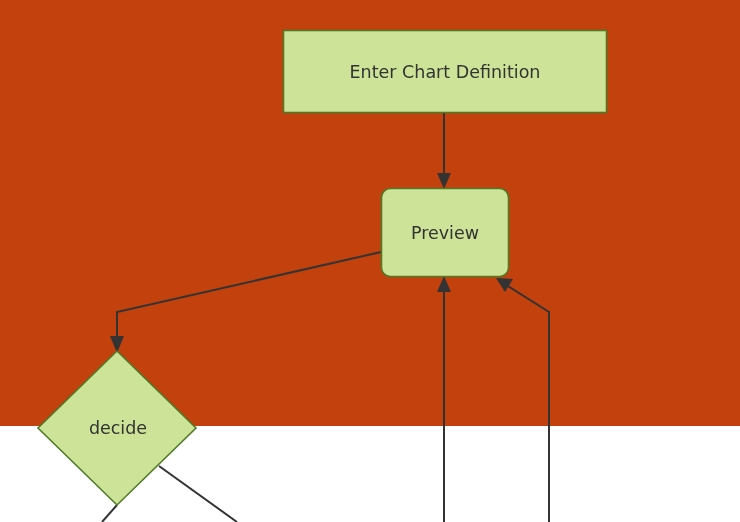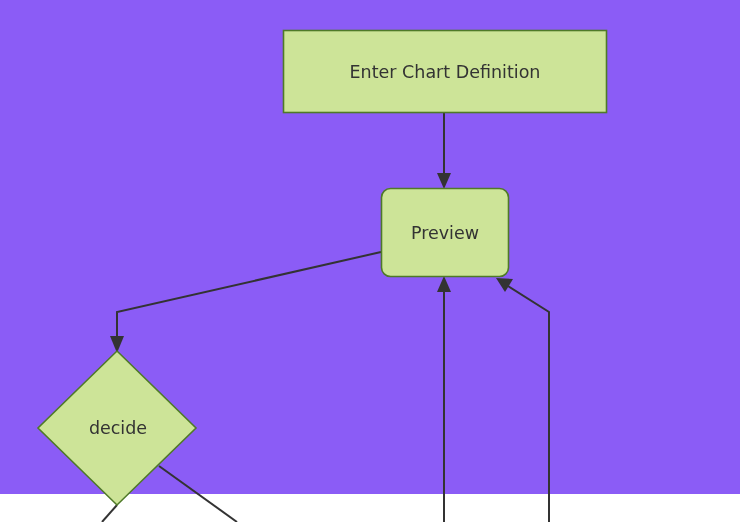--- a/index.html
+++ b/index.html
@@ -9,22 +9,22 @@
   }
   body {
     width: 740px;
     height: 522px;
     font-family: "DejaVu Sans", "Liberation Sans", sans-serif;
     overflow: hidden;
   }
   #diagram-root {
     position: relative;
     width: 740px;
-    height: 494px;
-    background: #8b5cf6;
+    height: 426px;
+    background: #c2410c;
   }
   #flowchart-svg {
     position: absolute;
     left: 0;
     top: 0;
     width: 740px;
     height: 522px;
     display: block;
   }
   .node-shape {

